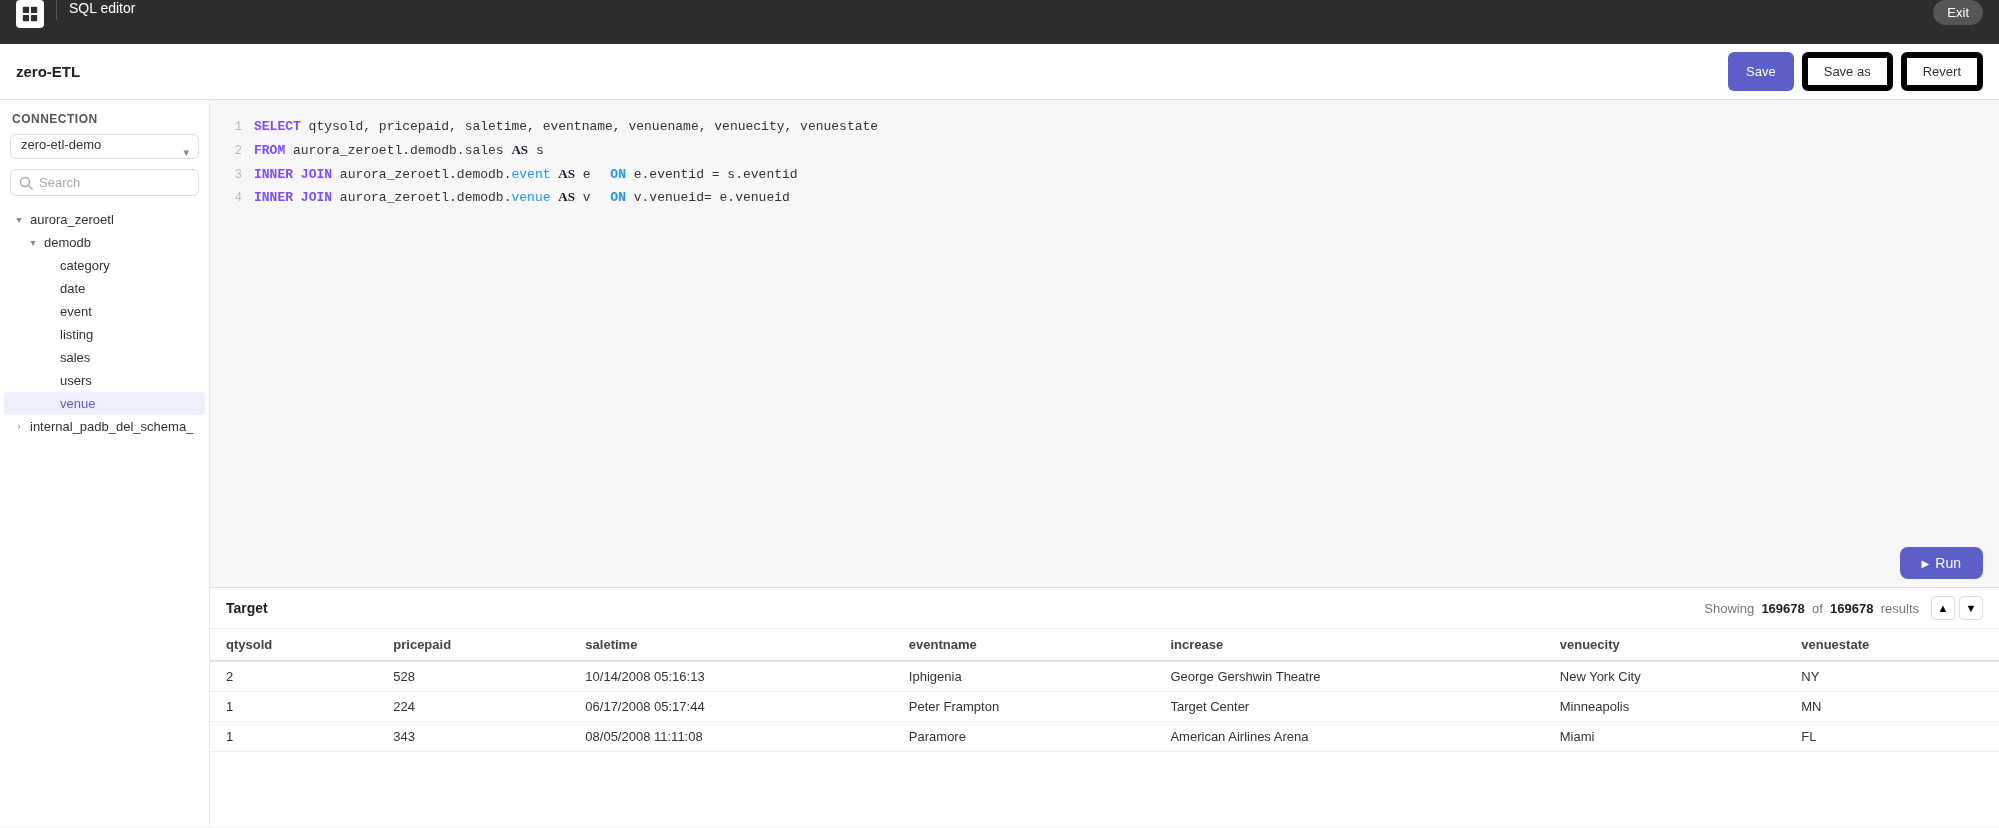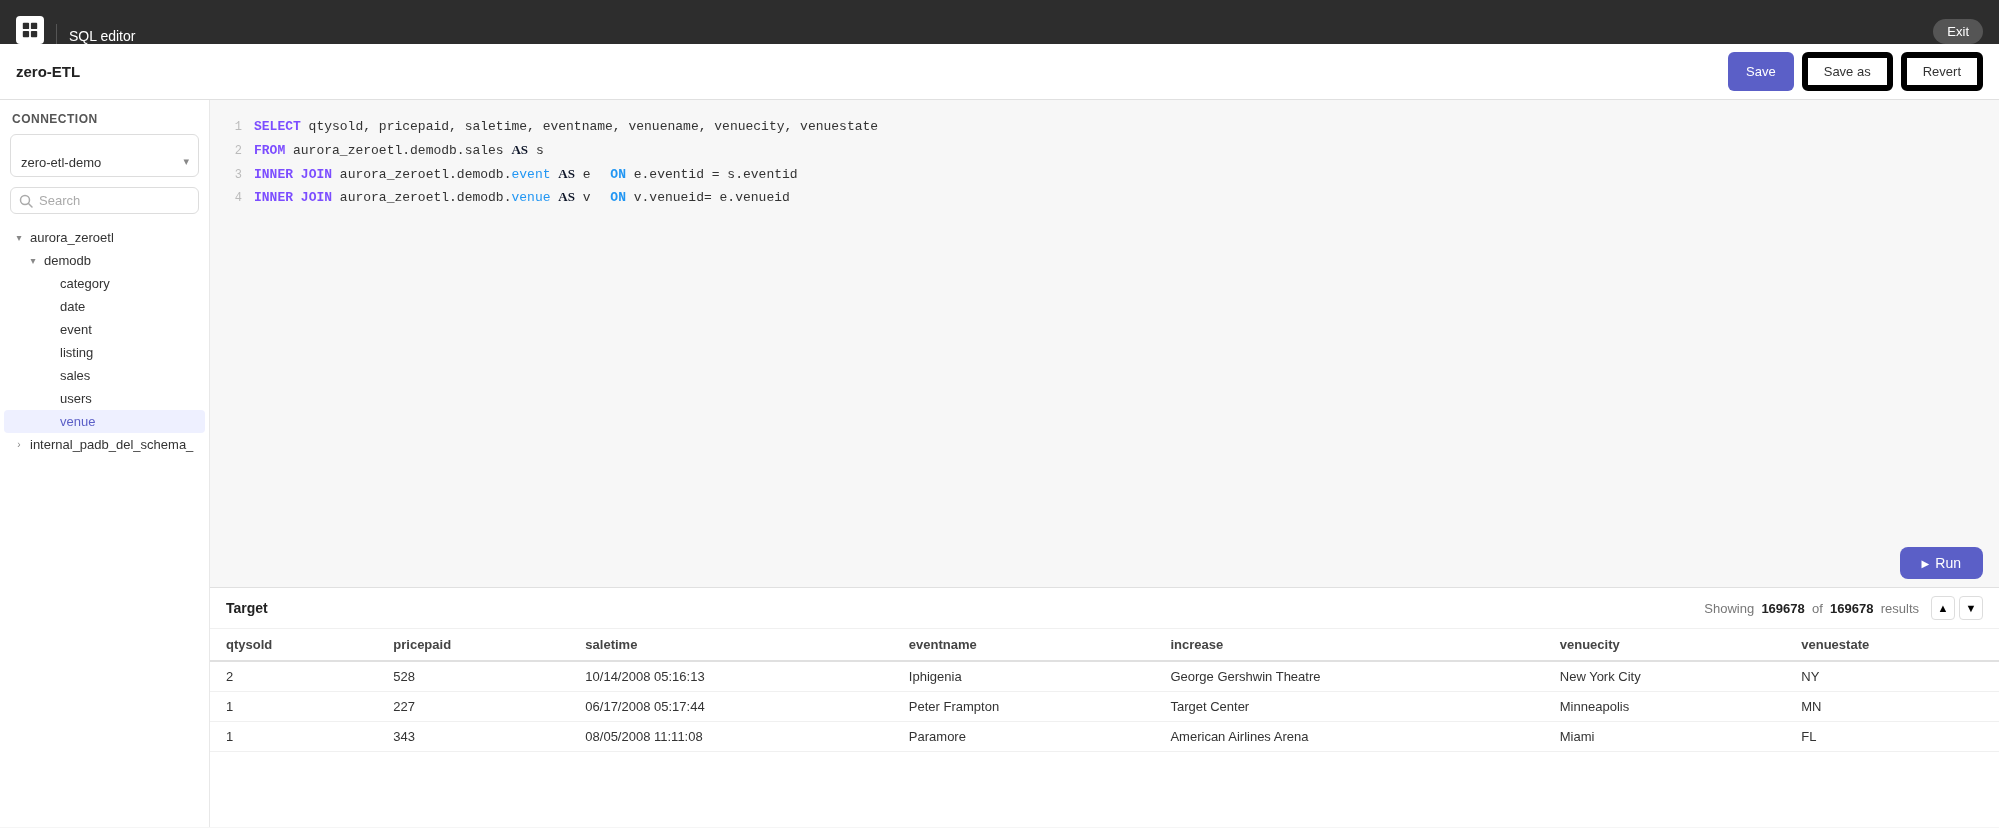--- a/index.html
+++ b/index.html
@@ -3,21 +3,21 @@
   <meta charset="utf-8">
   <style>
     * { box-sizing: border-box; margin: 0; padding: 0; }
     body { font-family: -apple-system, BlinkMacSystemFont, 'Segoe UI', sans-serif; font-size: 13px; background: #f5f5f5; color: #333; height: 828px; overflow: hidden; }
 
     
     .top-nav {
       background: #2d2d2d;
       height: 44px;
       display: flex;
-      align-items: flex-end;
+      align-items: flex-start;
       padding: 0 16px;
       color: #fff;
       gap: 12px;
     }
     .top-nav-logo {
       width: 28px; height: 28px;
       background: #fff;
       border-radius: 4px;
       display: flex; align-items: center; justify-content: center;
     }
@@ -90,21 +90,21 @@
       color: #555;
       text-transform: uppercase;
       letter-spacing: 0.5px;
     }
     .sidebar-select-wrapper {
       padding: 0 10px 10px;
       position: relative;
     }
     .sidebar-select {
       width: 100%;
-      padding: 20px 28px 6px 10px;
+      padding: 2px 28px 6px 10px;
       border: 1px solid #ddd;
       border-radius: 6px;
       font-size: 13px;
       appearance: none;
       background: #fff;
       cursor: pointer;
       color: #333;
     }
     .sidebar-select-arrow {
       position: absolute;
@@ -425,21 +425,21 @@
                 <td>2</td>
                 <td>528</td>
                 <td>10/14/2008 05:16:13</td>
                 <td>Iphigenia</td>
                 <td>George Gershwin Theatre</td>
                 <td>New York City</td>
                 <td>NY</td>
               </tr>
               <tr>
                 <td>1</td>
-                <td>227</td>
+                <td>224</td>
                 <td>06/17/2008 05:17:44</td>
                 <td>Peter Frampton</td>
                 <td>Target Center</td>
                 <td>Minneapolis</td>
                 <td>MN</td>
               </tr>
               <tr>
                 <td>1</td>
                 <td>343</td>
                 <td>08/05/2008 11:11:08</td>

